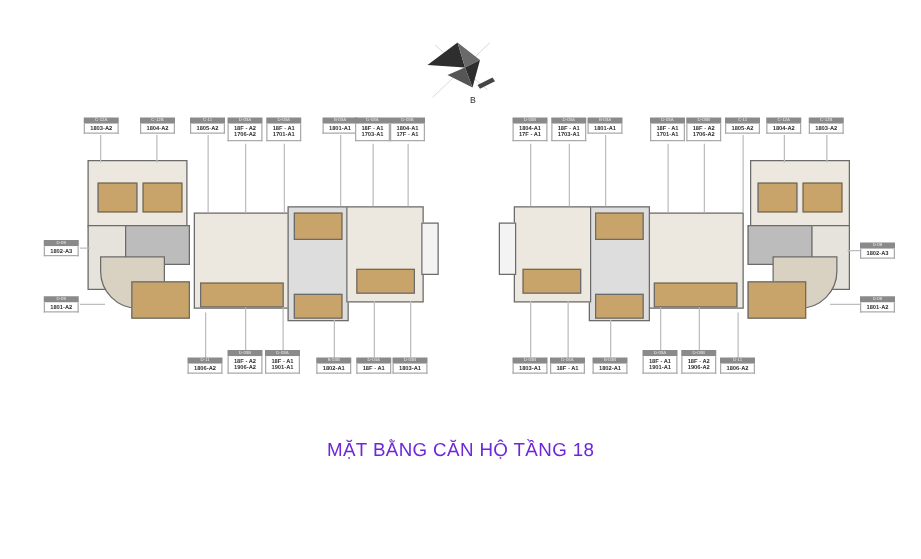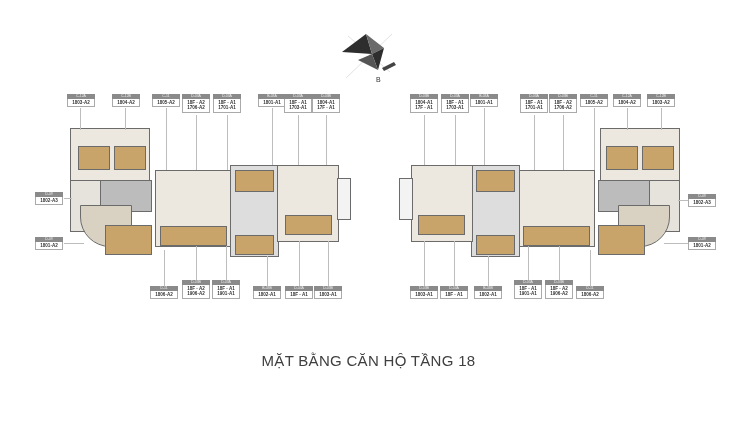--- a/index.html
+++ b/index.html
@@ -4,21 +4,21 @@
 <style>
   html,body{margin:0;padding:0;background:#fff;}
   body{width:737px;height:447px;position:relative;overflow:hidden;font-family:"Liberation Sans",sans-serif;}
   .compass{position:absolute;left:338px;top:28px;width:62px;height:55px;}
   .tag{position:absolute;width:28px;font-size:4.6px;text-align:center;line-height:1.15;}
   .tag .hd{background:#8a8a8a;color:#eee;height:5px;font-size:3.5px;line-height:5px;}
   .tag .bd{border:1px solid #aaa;border-top:none;background:#fff;color:#333;font-weight:bold;padding:1px 0;}
   .leader{position:absolute;background:#bdbdbd;}
   .plan{position:absolute;}
   .room{position:absolute;border:1px solid #6b6b6b;}
-  .title{position:absolute;left:0;width:737px;top:352px;text-align:center;font-size:15px;color:#404040;letter-spacing:0.3px;}
+  .title{position:absolute;left:0;width:737px;top:352px;text-align:center;font-size:15px;color:#6d28d9;letter-spacing:0.3px;}
 </style>
 </head>
 <body>
 
 <svg class="compass" viewBox="0 0 62 55">
   <line x1="8" y1="50" x2="54" y2="6" stroke="#ccc" stroke-width="0.6"></line>
   <line x1="10" y1="8" x2="52" y2="44" stroke="#ccc" stroke-width="0.6"></line>
   <polygon points="4,24 28,6 34,26" fill="#2e2e2e"></polygon>
   <polygon points="28,6 46,20 34,26" fill="#6a6a6a"></polygon>
   <polygon points="34,26 46,20 40,42" fill="#2e2e2e"></polygon>

